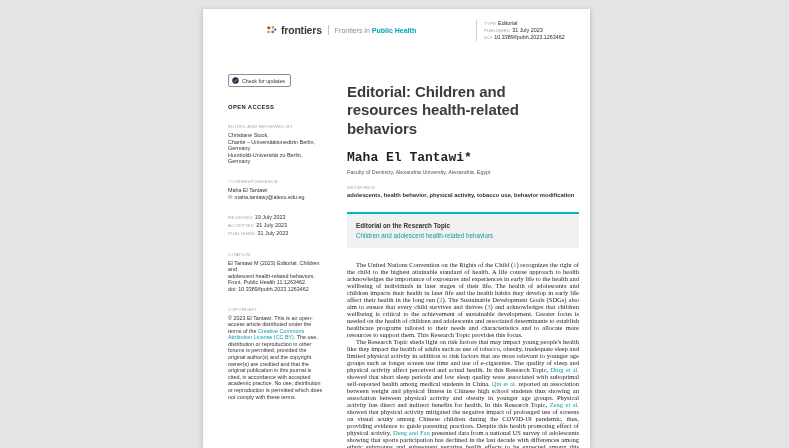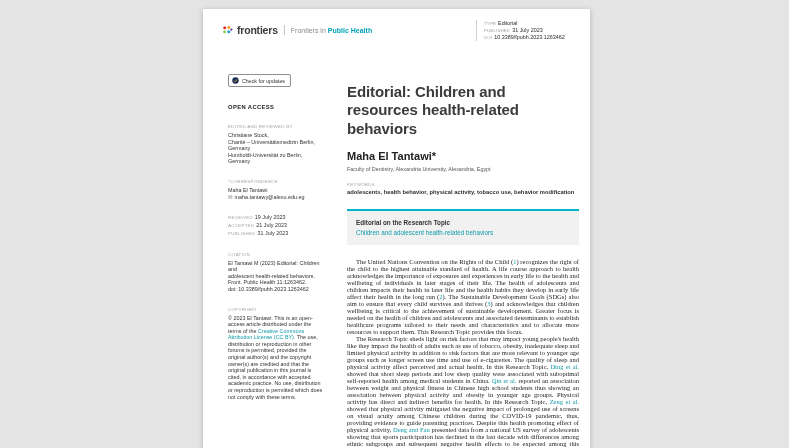--- a/index.html
+++ b/index.html
@@ -7,21 +7,21 @@
   body { background:#e4e4e4; position:relative; font-family:"Liberation Sans",sans-serif; }
 
   .page {
     position:absolute; left:203px; top:9px; width:387px; height:439px;
     background:#ffffff; box-shadow:0 1px 5px rgba(0,0,0,.22);
     overflow:hidden;
   }
 
   
   .page-header { display:flex; justify-content:space-between; align-items:flex-start;
-    padding:11px 26px 0 19px; }
+    padding:11px 26px 0 19px;margin-left:44px; }
   .logo-group { display:flex; align-items:center; margin-top:4px; }
   .logo-mark { width:11px; height:11px; margin-right:4px; }
   .logo-word { font-size:10.5px; font-weight:bold; color:#3a3a3a; letter-spacing:-.2px; }
   .logo-divider { width:1px; height:10px; background:#c4c4c4; margin:0 6px; }
   .journal-prefix { font-size:7px; color:#8a8a8a; }
   .journal-name { font-size:7px; color:#00a4b7; font-weight:bold; margin-left:2px; }
 
   .meta-block { border-left:1px solid #d0d0d0; padding-left:7px; width:88px; }
   .meta-row { font-size:5.4px; line-height:7px; color:#2b2b2b; white-space:nowrap; }
   .meta-label { font-size:4.3px; color:#9b9b9b; letter-spacing:.2px; margin-right:2px;
@@ -47,21 +47,21 @@
   .sb-date-row { font-size:5.4px; color:#333; line-height:6.8px; }
   .sb-date-row .sb-date-label { font-size:4.4px; color:#a3a3a3; letter-spacing:.3px;
     margin-right:2px; text-transform:uppercase; }
   .email-row { display:flex; align-items:flex-start; }
   .envelope { font-size:5.4px; color:#666; margin-right:2px; line-height:6.6px; }
   .t-link { color:#0e9aa9; }
 
   
   .article-title { font-size:15px; font-weight:bold; color:#3b3b3b; line-height:1.22;
     letter-spacing:-.1px; }
-  .author { margin-top:12px; font-size:11px; font-weight:bold; color:#222; }
+  .author { margin-top:12px; font-size:13px; font-weight:bold; color:#222;font-family:Liberation Mono, monospace; }
   .affiliation { margin-top:4px; font-size:5.4px; color:#575757; }
   .kw-label { margin-top:10px; font-size:4.4px; color:#a3a3a3; letter-spacing:.3px;
     text-transform:uppercase; }
   .keywords { margin-top:2px; font-size:5.8px; font-weight:bold; color:#2e2e2e;
     line-height:7px; }
 
   .topic-box { margin-top:13px; background:#f1f1f1; border-top:2px solid #00b5c8;
     padding:8px 9px 9px 9px; }
   .topic-heading { font-size:6.3px; font-weight:bold; color:#333; }
   .topic-link { font-size:6.3px; color:#0e9aa9; margin-top:3px; cursor:pointer; }

